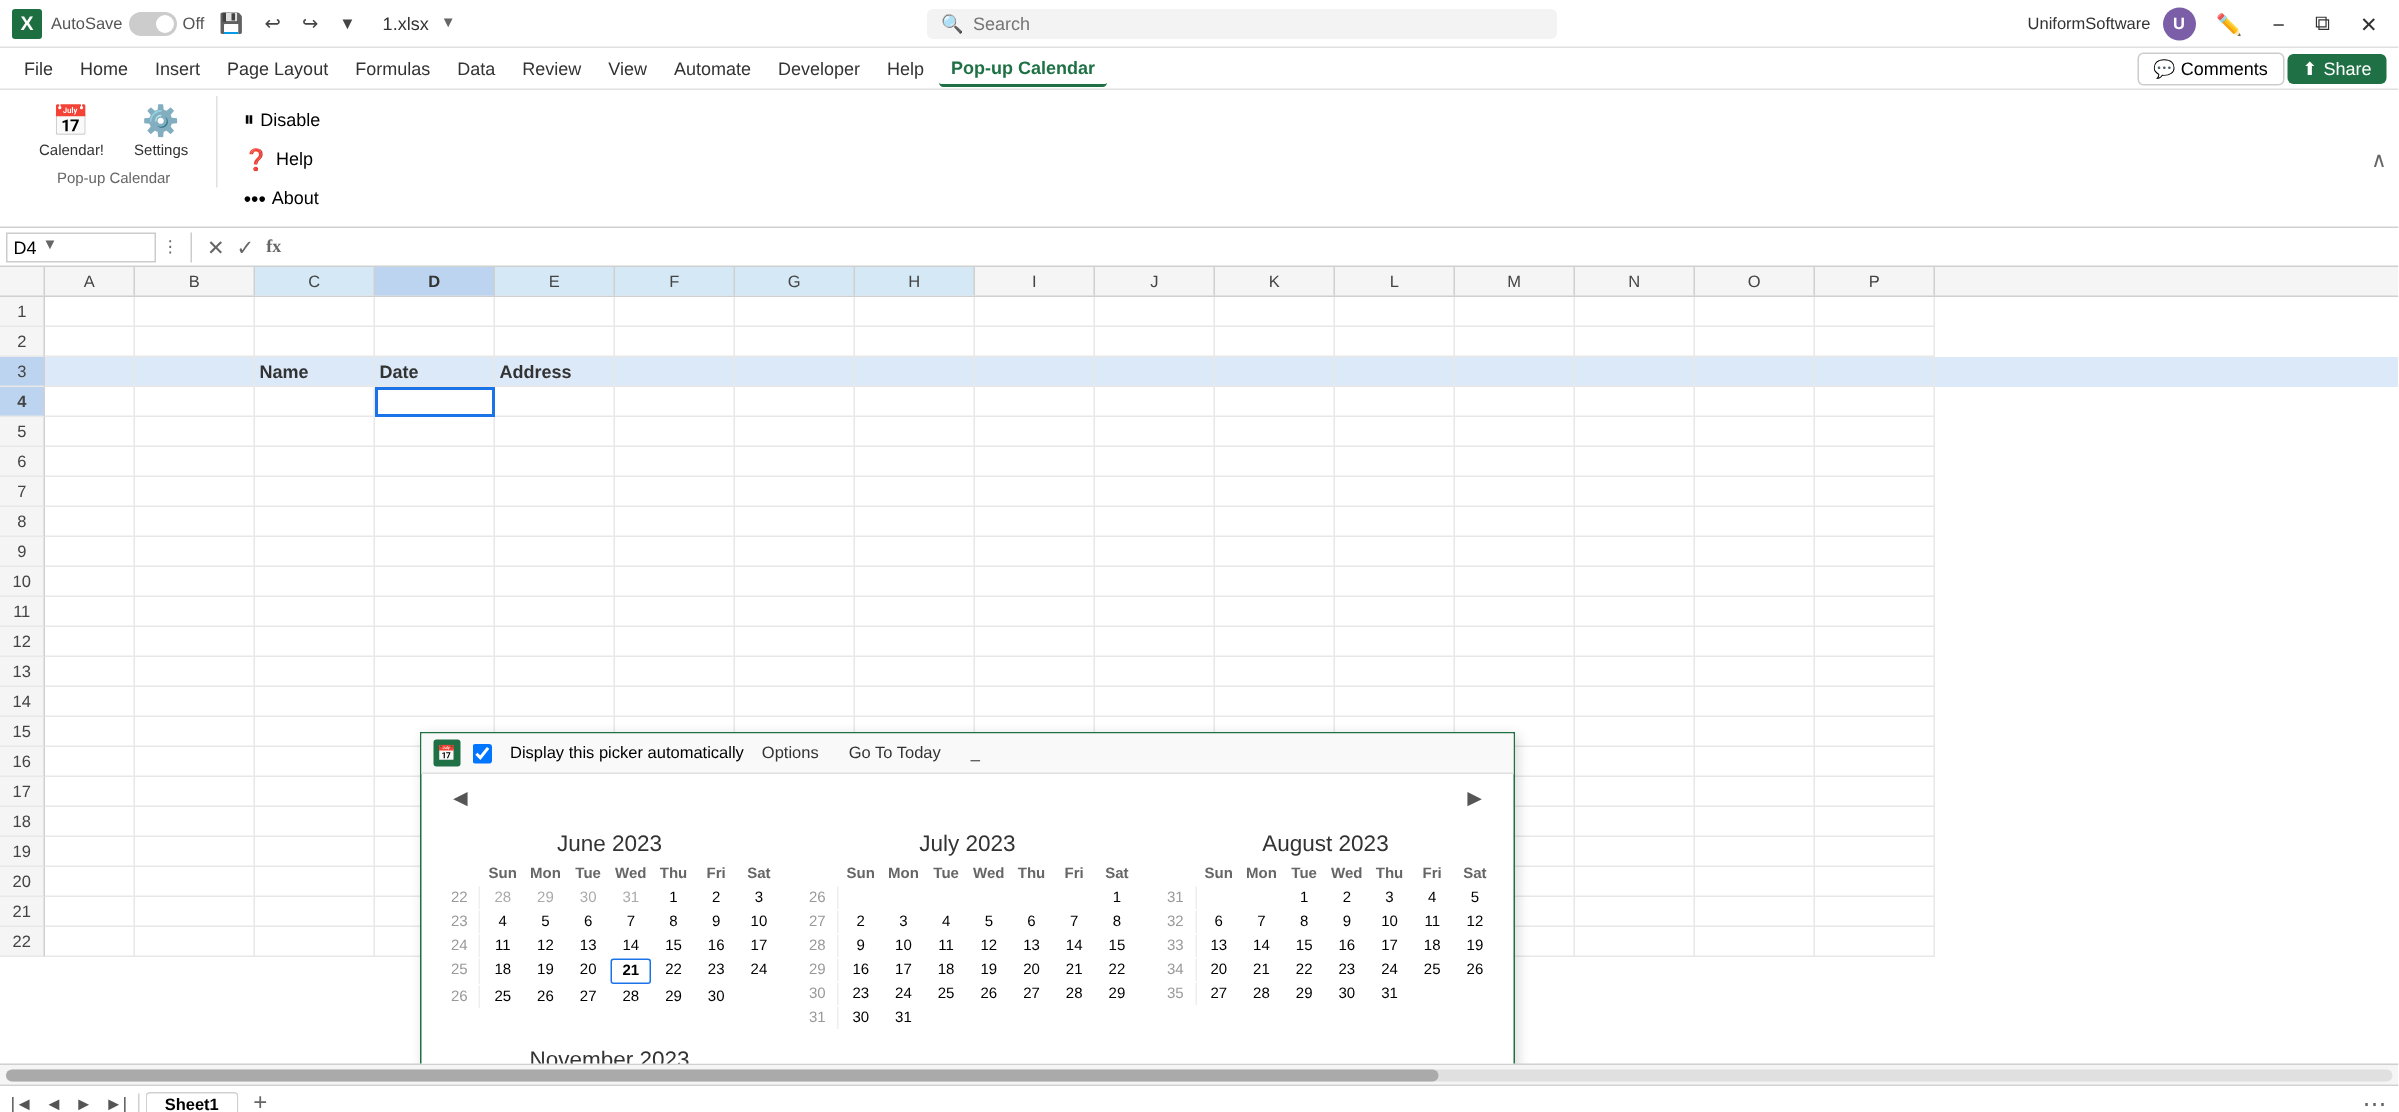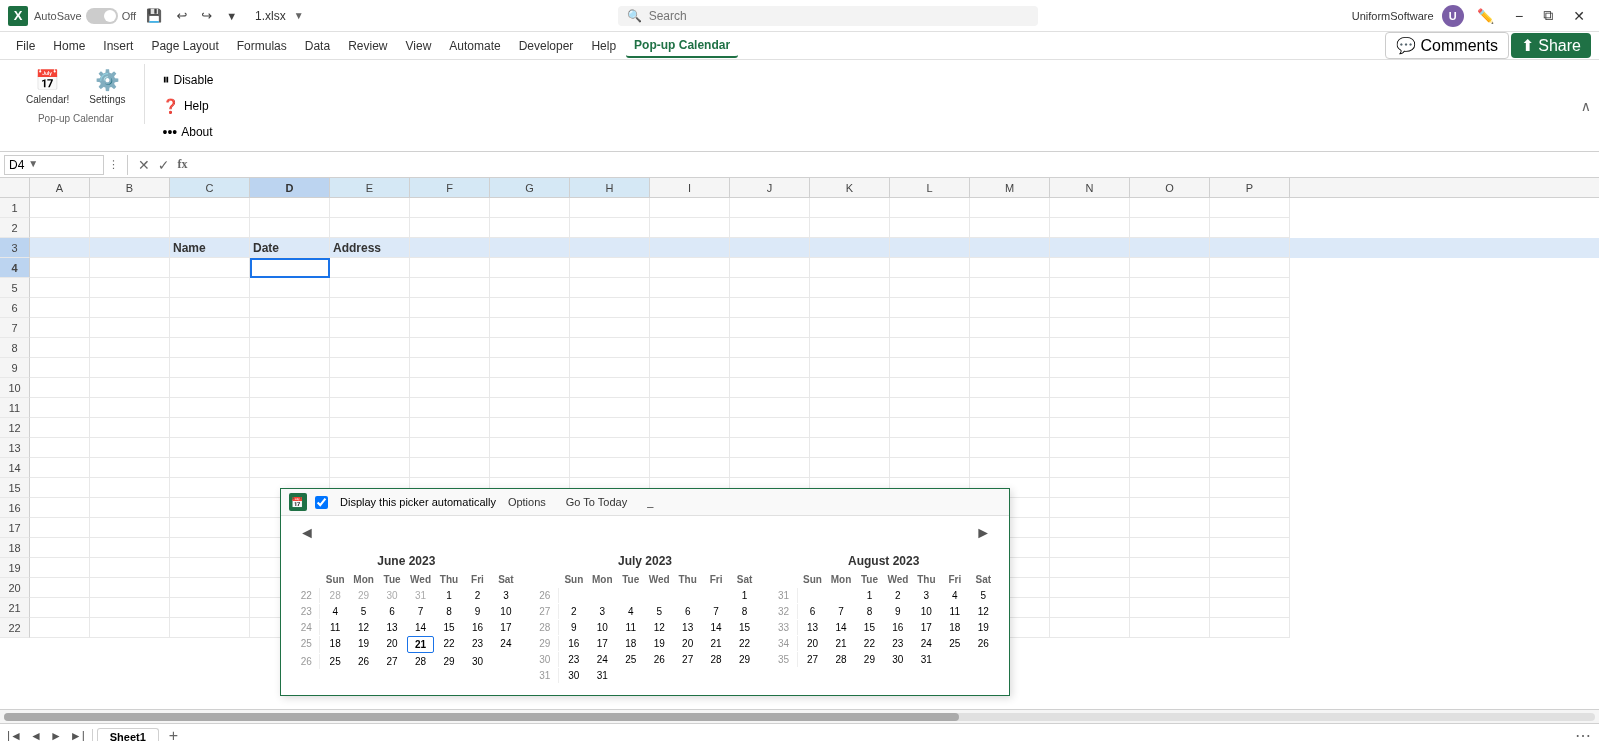--- a/index.html
+++ b/index.html
@@ -20,21 +20,21 @@
     #title-bar-right { display: flex; align-items: center; gap: 8px; font-size: 11px; color: #333; }
     #user-avatar { width: 22px; height: 22px; background: #7b5ea7; border-radius: 50%; color: #fff; display: flex; align-items: center; justify-content: center; font-size: 11px; font-weight: bold; }
     .title-btn { background: none; border: none; cursor: pointer; padding: 4px 6px; font-size: 14px; color: #333; }
 
     
     #menu-bar {
       display: flex; align-items: center; height: 28px; background: #fff; border-bottom: 1px solid #e0e0e0; padding: 0 8px; gap: 2px;
     }
     .menu-item { padding: 4px 8px; cursor: pointer; font-size: 12px; color: #333; border-radius: 3px; }
     .menu-item.active { color: #1f7145; font-weight: 600; border-bottom: 2px solid #1f7145; }
-    .comments-btn, .share-btn { padding: 3px 10px; border-radius: 4px; font-size: 16px; cursor: pointer; }
+    .comments-btn, .share-btn { padding: 3px 10px; border-radius: 4px; font-size: 12px; cursor: pointer; }
     .comments-btn { border: 1px solid #ccc; background: #fff; margin-left: auto; }
     .share-btn { background: #1f7145; color: #fff; border: none; display: flex; align-items: center; gap: 4px; }
     .menu-spacer { flex: 1; }
 
     
     #ribbon {
       background: #fff; border-bottom: 1px solid #d0d0d0; padding: 4px 8px; display: flex; align-items: flex-start; min-height: 88px; position: relative;
     }
     .ribbon-group { display: flex; flex-direction: column; align-items: center; padding: 0 12px; border-right: 1px solid #e0e0e0; }
     .ribbon-group-items { display: flex; align-items: center; gap: 8px; }
@@ -109,21 +109,21 @@
       display: flex; align-items: center; gap: 4px; padding: 4px 8px; border-bottom: 1px solid #e0e0e0; background: #f9f9f9;
     }
     .picker-icon { width: 18px; height: 18px; background: #1f7145; border-radius: 2px; display: flex; align-items: center; justify-content: center; margin-right: 4px; }
     .picker-toolbar-btn { padding: 2px 8px; font-size: 11px; cursor: pointer; background: none; border: none; color: #333; }
     .picker-toolbar-check { display: flex; align-items: center; gap: 12px; font-size: 11px; cursor: pointer; }
     #picker-body { padding: 8px; }
     #picker-nav { display: flex; align-items: center; justify-content: space-between; padding: 0 4px 8px; }
     .picker-arrow { cursor: pointer; font-size: 16px; padding: 0 6px; color: #555; background: none; border: none; }
     .calendars-grid { display: grid; grid-template-columns: 1fr 1fr 1fr; gap: 4px; }
     .mini-cal { padding: 4px; }
-    .mini-cal-title { text-align: center; font-size: 12px; font-weight: 700; color: #333; margin-bottom: 4px; }
+    .mini-cal-title { text-align: center; font-size: 15px; font-weight: 400; color: #333; margin-bottom: 4px; }
     .mini-cal-grid { display: grid; grid-template-columns: repeat(8, 1fr); gap: 1px; }
     .mc-header { font-size: 10px; color: #666; text-align: center; padding: 2px 0; font-weight: 600; }
     .mc-cell { font-size: 10px; text-align: center; padding: 2px 1px; cursor: pointer; border-radius: 2px; min-width: 20px; }
     .mc-cell.today { border: 1px solid #1a73e8; font-weight: 600; }
     .mc-cell.other-month { color: #aaa; }
     .mc-week { font-size: 10px; color: #999; text-align: center; padding: 2px 1px; border-right: 1px solid #eee; }
     .picker-trigger { position: absolute; right: -2px; top: 0; width: 20px; height: 20px; background: #1f7145; display: flex; align-items: center; justify-content: center; cursor: pointer; }
 
     
     #h-scroll { height: 14px; background: #f5f5f5; border-top: 1px solid #d0d0d0; display: flex; align-items: center; }
@@ -882,20 +882,24 @@
               <div class="mc-cell">29</div>
               <div class="mc-cell">30</div>
               <div class="mc-cell">31</div>
               <div class="mc-cell"></div>
               <div class="mc-cell"></div>
           </div>
         </div>
 
 
 
+        <div class="mini-cal">
+          <div class="mini-cal-title">November 2023</div>
+
+        </div>
 
       </div>
 
     </div>
   </div>
 
 </div>
 
 <div id="h-scroll">
   <div id="scroll-track">

